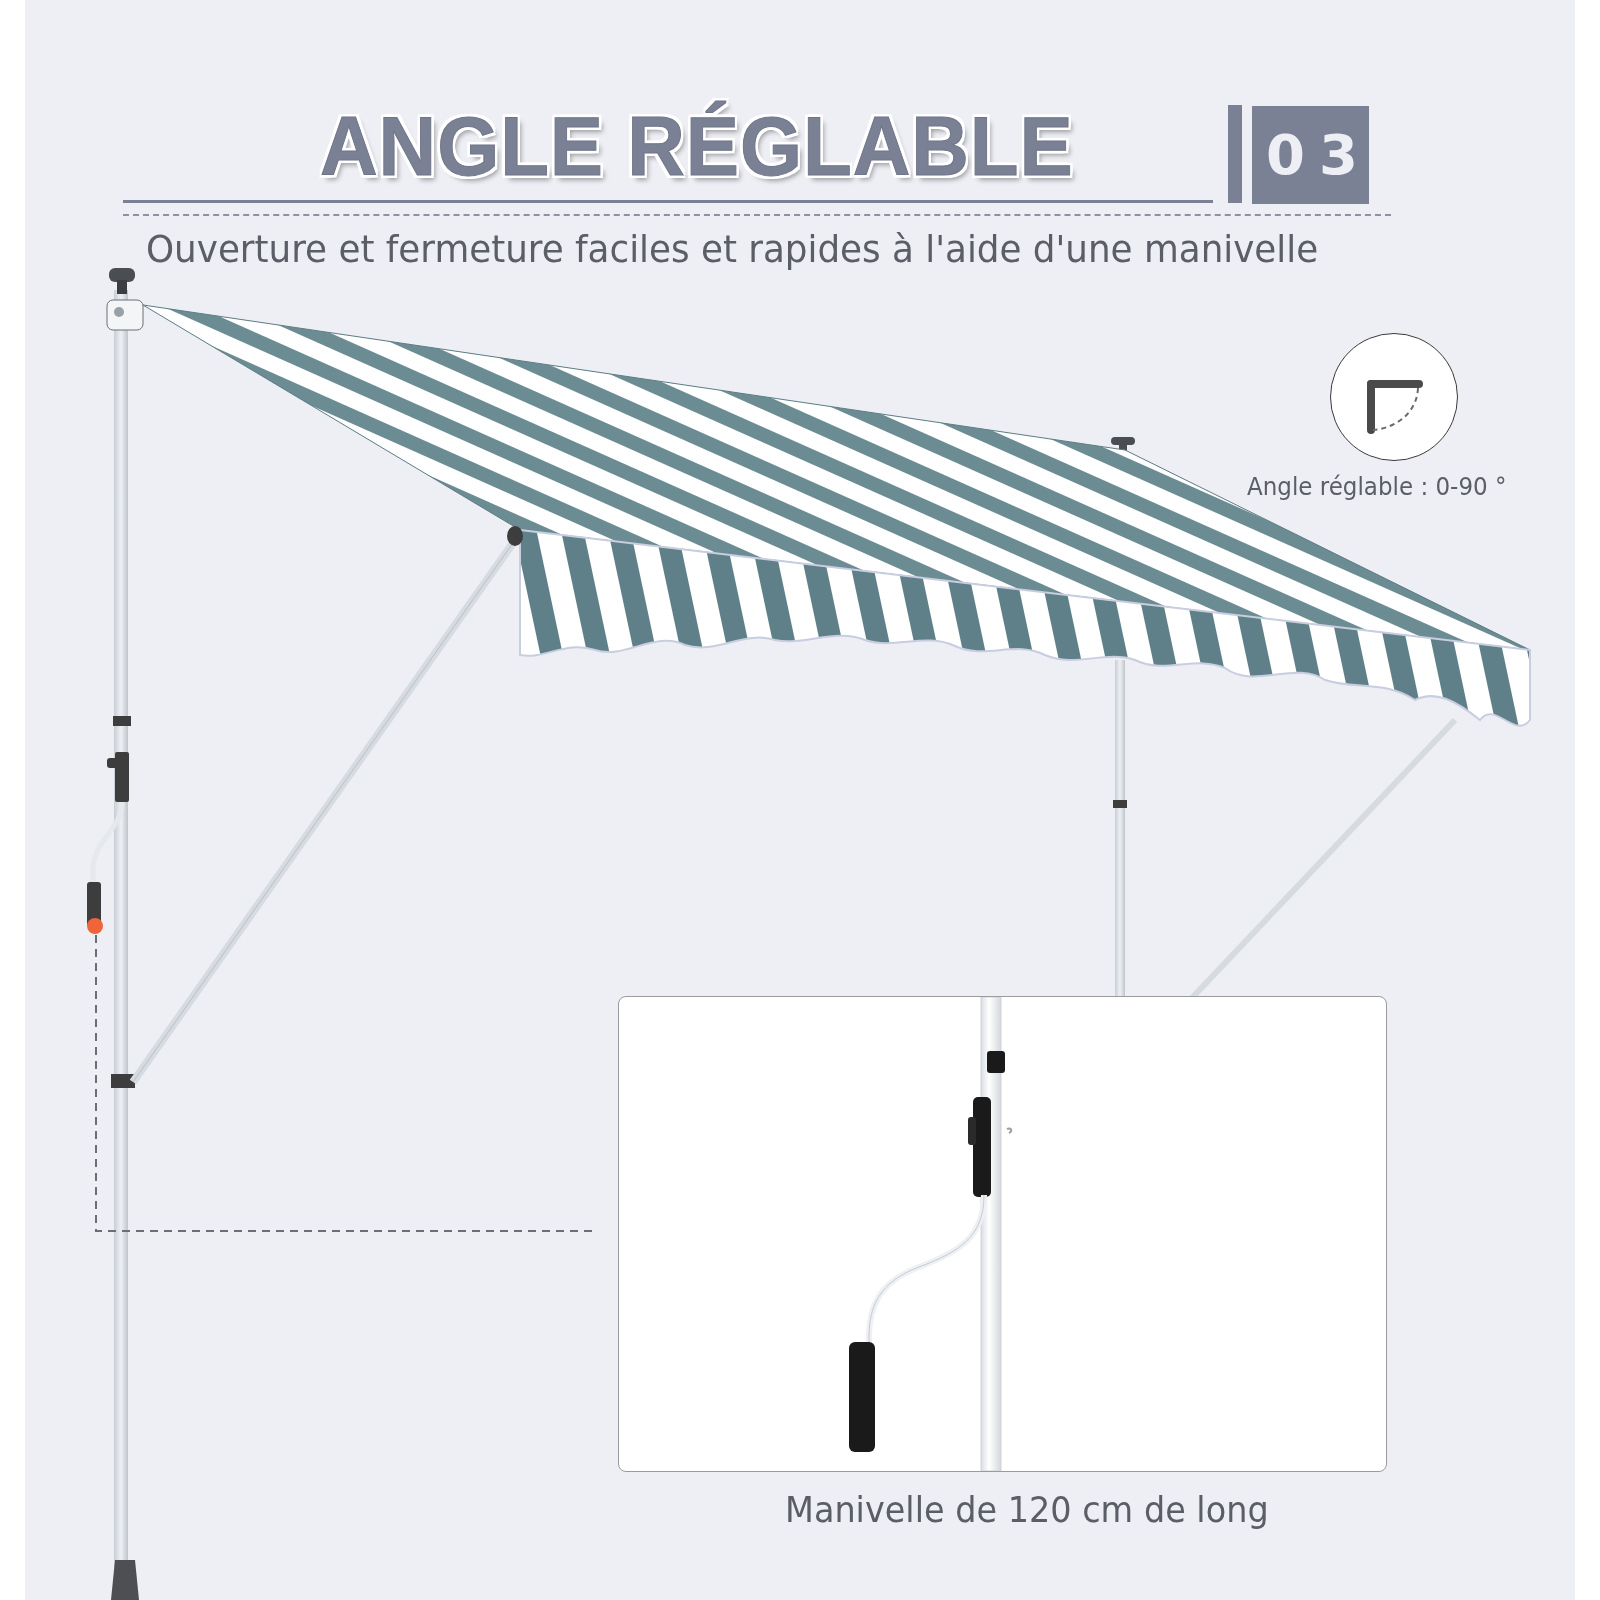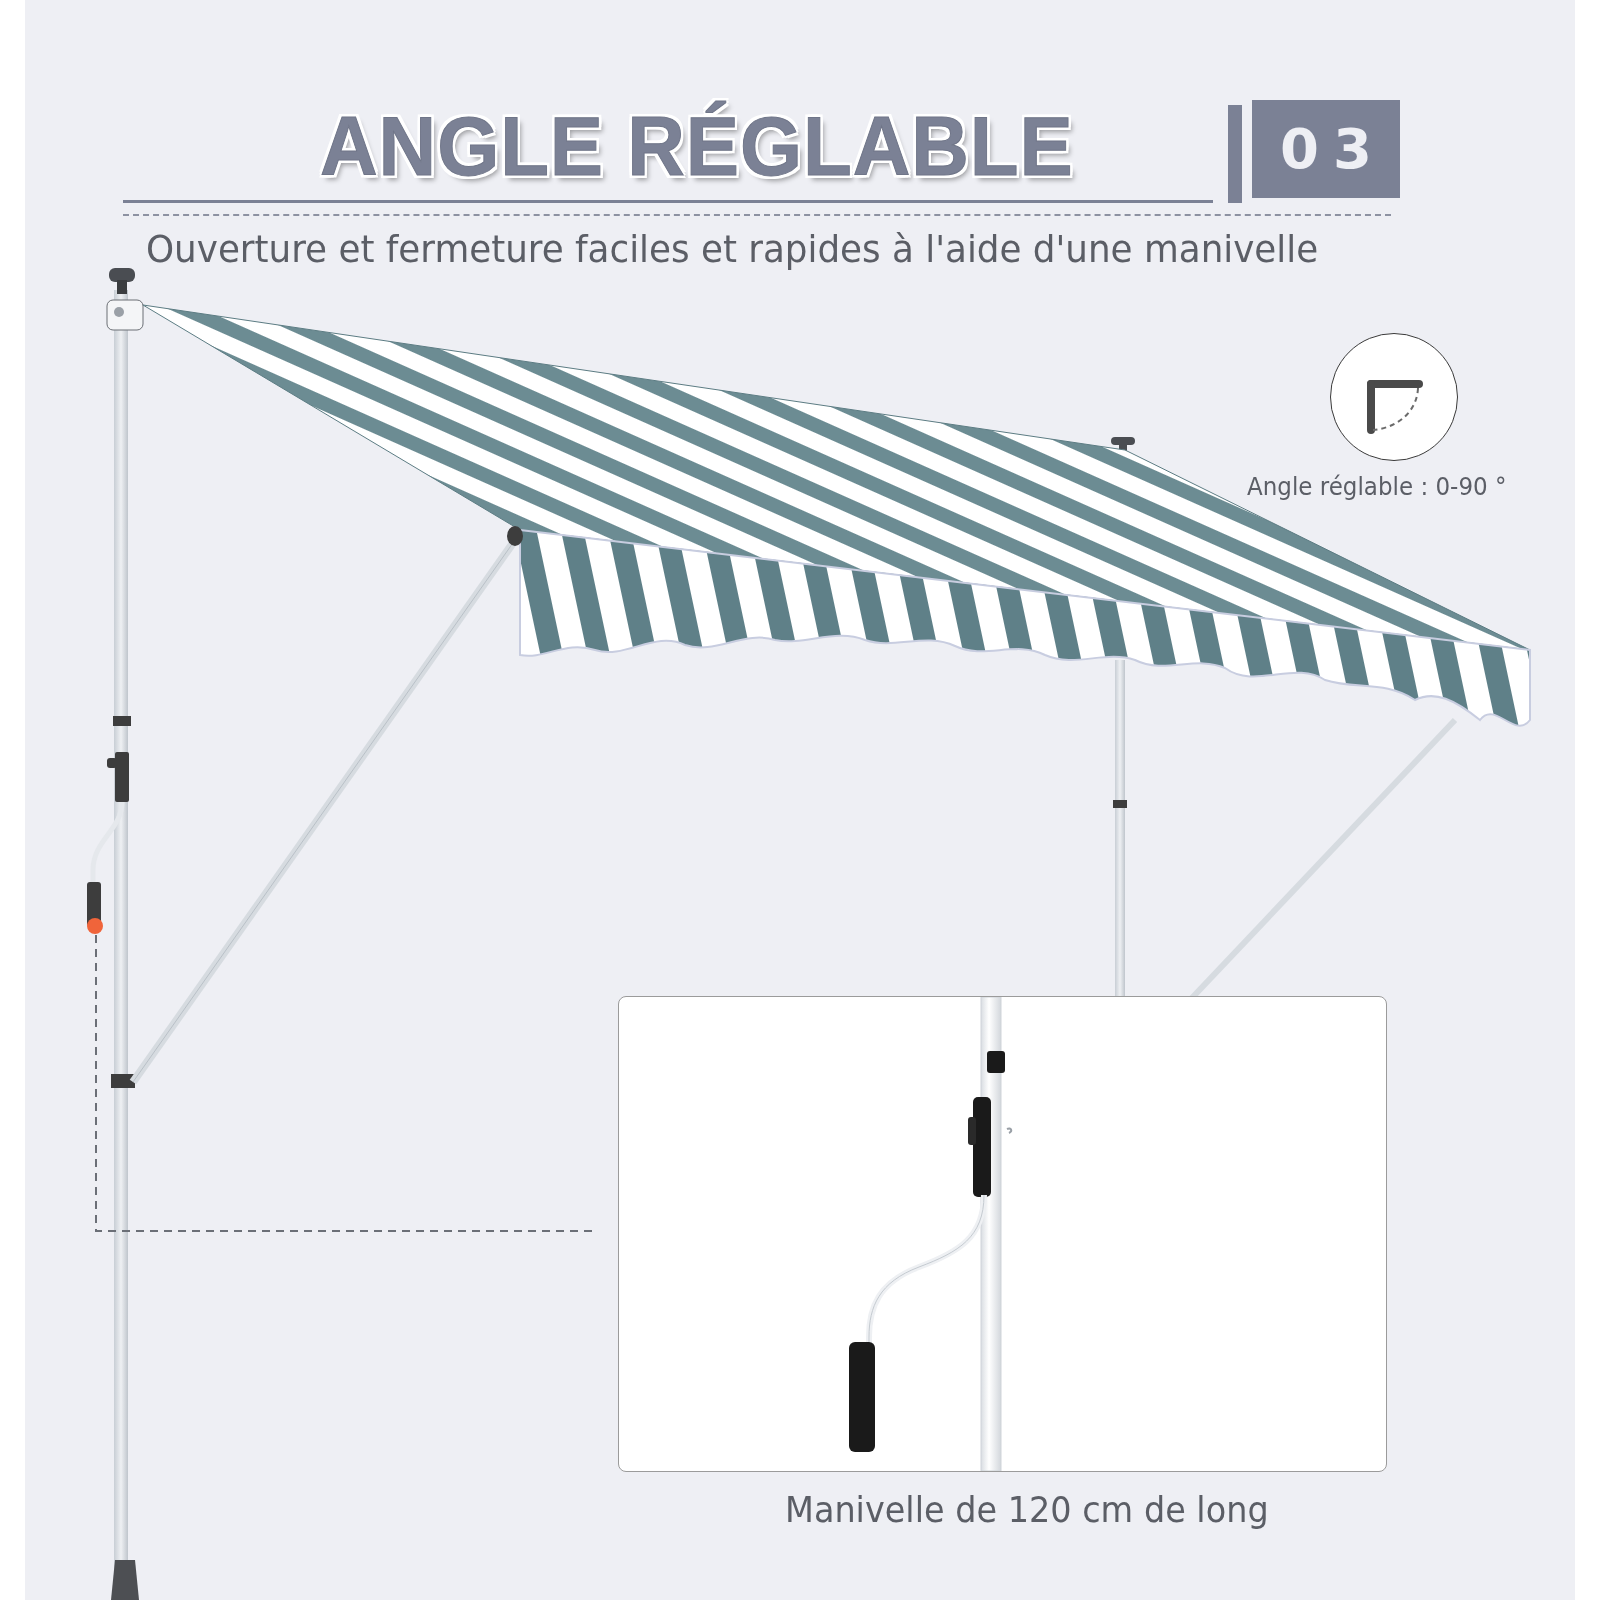--- a/index.html
+++ b/index.html
@@ -32,22 +32,22 @@
     }
     .title-rule {
       position: absolute; left: 98px; top: 200px;
       width: 1090px; height: 3px; background: #7b8195;
     }
     .badge-bar {
       position: absolute; left: 1203px; top: 105px;
       width: 14px; height: 98px; background: #7b8195;
     }
     .badge {
-      position: absolute; left: 1227px; top: 100px;
-      width: 148px; height: 98px; background: #7b8195;
+      position: absolute; left: 1227px; top: 106px;
+      width: 117px; height: 98px; background: #7b8195;
       color: #eeeff4;
       font-family: "DejaVu Sans", sans-serif; font-weight: 700;
       font-size: 56px; line-height: 98px; text-align: center;
       letter-spacing: 14px; text-indent: 14px;
     }
     .dash-rule {
       position: absolute; left: 98px; top: 214px;
       width: 1268px; height: 0;
       border-top: 2px dashed #8d92a2;
     }

